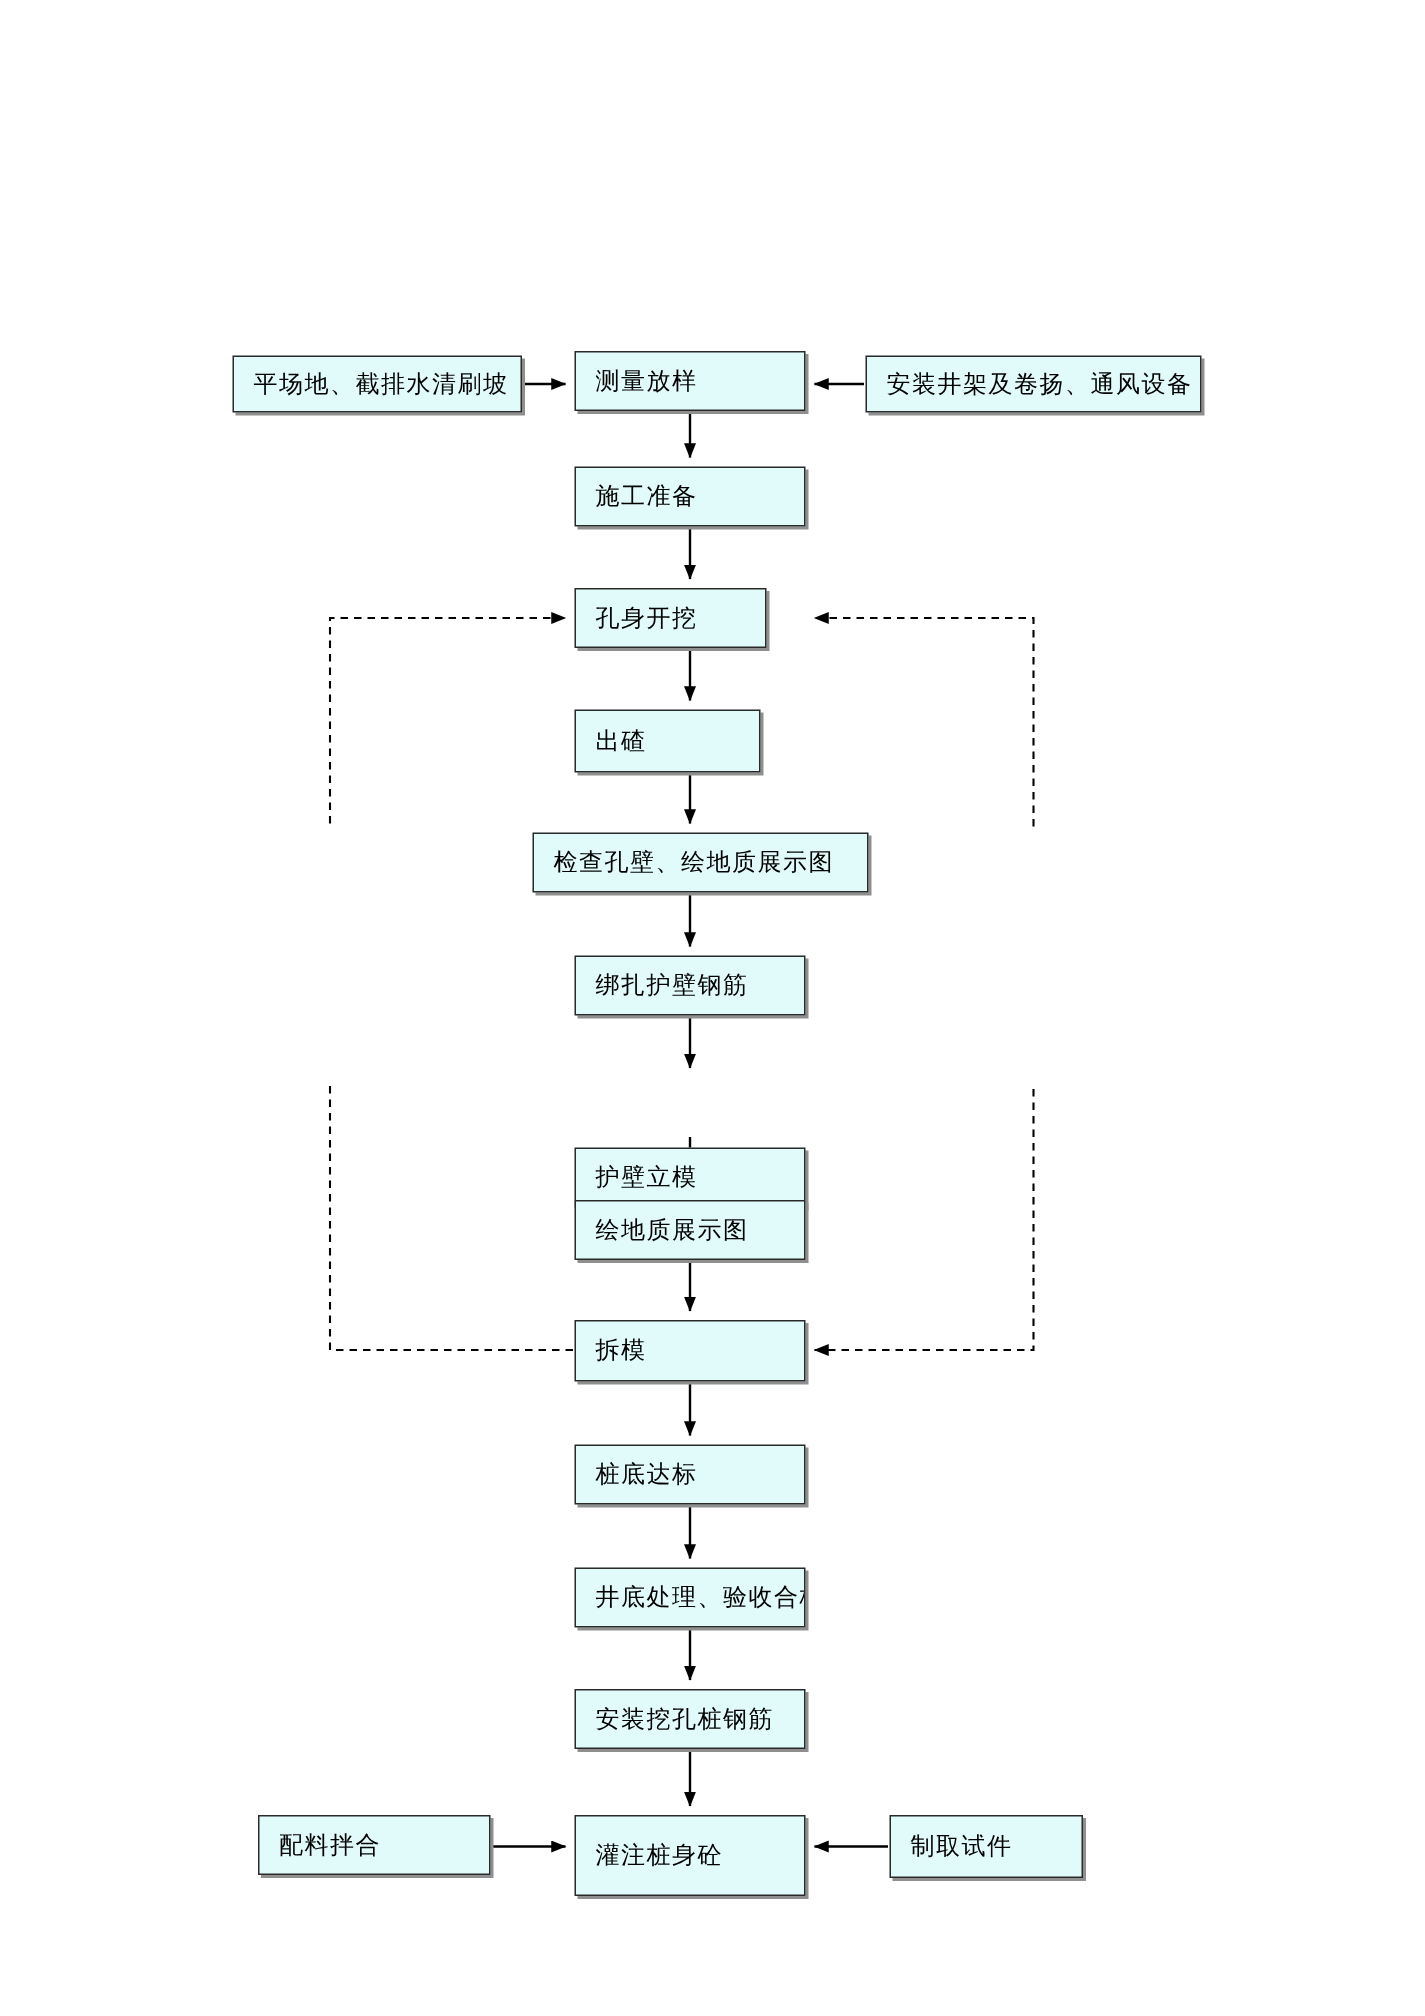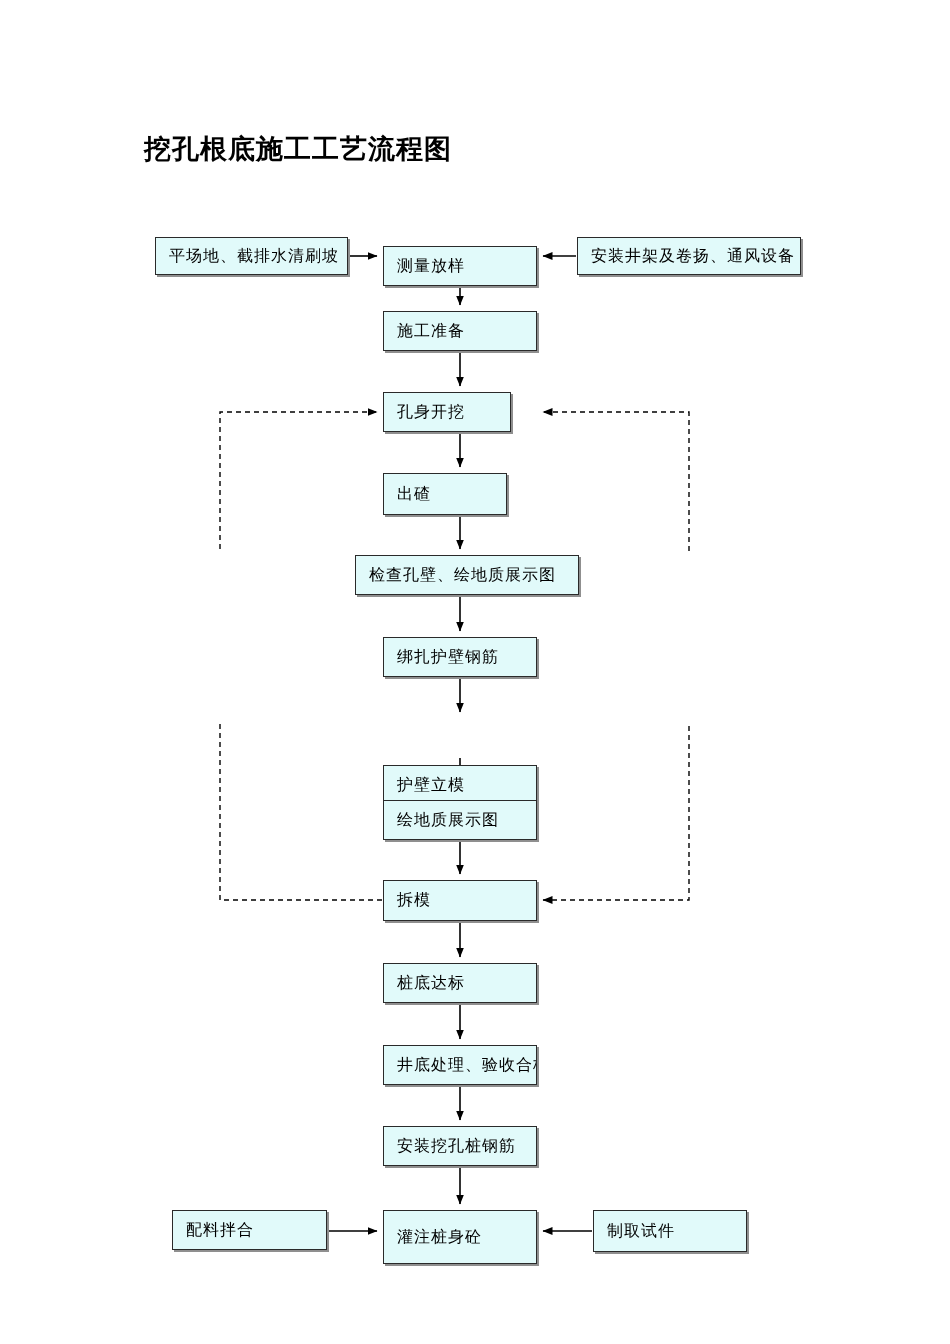--- a/index.html
+++ b/index.html
@@ -46,21 +46,20 @@
     align-items:center;
     padding-left:13px;
     white-space:nowrap;
     overflow:hidden;
   }
 </style>
 </head>
 <body>
 
 <div id="page" style="--bg: #ffffff; --title-color: #000000; --box-fill: #e1fafa; --box-border: #2a2a2a; --box-shadow: #8f8f8f; --line: #000000;">
-  <h1 id="page-title">挖孔根底施工工艺流程图</h1>
 
   <svg id="connector-layer" viewBox="0 0 950 1344" xmlns="http://www.w3.org/2000/svg">
     <defs>
       <marker id="arrowhead" markerWidth="11" markerHeight="9" refX="9.5" refY="4" orient="auto" markerUnits="userSpaceOnUse">
         <path d="M0,0 L10,4 L0,8 Z" fill="#000"></path>
       </marker>
     </defs>
   <polyline points="349,256 377,256" class="conn solid" marker-end="url(#arrowhead)"></polyline>
       <polyline points="576,256 543,256" class="conn solid" marker-end="url(#arrowhead)"></polyline>
       <polyline points="460,274 460,305" class="conn solid" marker-end="url(#arrowhead)"></polyline>
@@ -78,30 +77,30 @@
       <polyline points="328,1231 377,1231" class="conn solid" marker-end="url(#arrowhead)"></polyline>
       <polyline points="592,1231 543,1231" class="conn solid" marker-end="url(#arrowhead)"></polyline>
       <polyline points="220,549 220,412 377,412" class="conn dashed" marker-end="url(#arrowhead)"></polyline>
       <polyline points="689,551 689,412 543,412" class="conn dashed" marker-end="url(#arrowhead)"></polyline>
       <polyline points="382,900 220,900 220,722" class="conn dashed"></polyline>
       <polyline points="689,726 689,900 543,900" class="conn dashed" marker-end="url(#arrowhead)"></polyline>
     </svg>
 
   <div id="boxes-layer">
       <div class="fc-box" style="left: 155px; top: 237px; width: 193px; height: 38px;">平场地、截排水清刷坡</div>
-      <div class="fc-box" style="left: 383px; top: 234px; width: 154px; height: 40px; margin-top: 12px;">测量放样</div>
+      <div class="fc-box" style="left: 383px; top: 234px; width: 154px; height: 40px;">测量放样</div>
       <div class="fc-box" style="left: 577px; top: 237px; width: 224px; height: 38px;">安装井架及卷扬、通风设备</div>
       <div class="fc-box" style="left: 383px; top: 311px; width: 154px; height: 40px;">施工准备</div>
       <div class="fc-box" style="left: 383px; top: 392px; width: 128px; height: 40px;">孔身开挖</div>
       <div class="fc-box" style="left: 383px; top: 473px; width: 124px; height: 42px;">出碴</div>
       <div class="fc-box" style="left: 355px; top: 555px; width: 224px; height: 40px;">检查孔壁、绘地质展示图</div>
       <div class="fc-box" style="left: 383px; top: 637px; width: 154px; height: 40px;">绑扎护壁钢筋</div>
       <div class="fc-box" style="left: 383px; top: 718px; width: 154px; height: 40px; margin-top: 47px;">护壁立模</div>
       <div class="fc-box" style="left: 383px; top: 800px; width: 154px; height: 40px;">绘地质展示图</div>
       <div class="fc-box" style="left: 383px; top: 880px; width: 154px; height: 41px;">拆模</div>
       <div class="fc-box" style="left: 383px; top: 963px; width: 154px; height: 40px;">桩底达标</div>
       <div class="fc-box" style="left: 383px; top: 1045px; width: 154px; height: 40px;">井底处理、验收合格</div>
       <div class="fc-box" style="left: 383px; top: 1126px; width: 154px; height: 40px;">安装挖孔桩钢筋</div>
       <div class="fc-box" style="left: 383px; top: 1210px; width: 154px; height: 54px;">灌注桩身砼</div>
       <div class="fc-box" style="left: 172px; top: 1210px; width: 155px; height: 40px;">配料拌合</div>
-      <div class="fc-box" style="left: 593px; top: 1210px; width: 154px; height: 42px;">制取试件</div>
+      <div class="fc-box" style="left: 593px; top: 1210px; width: 129px; height: 42px;">制取试件</div>
     </div>
 </div>
 
 </body></html>

